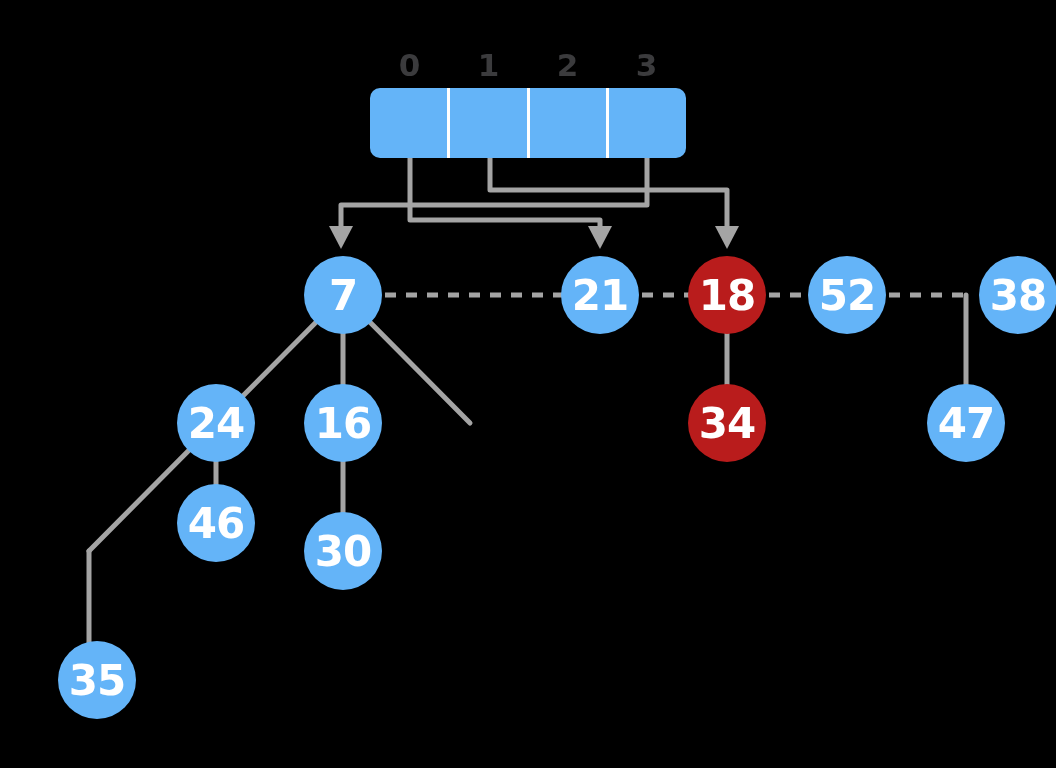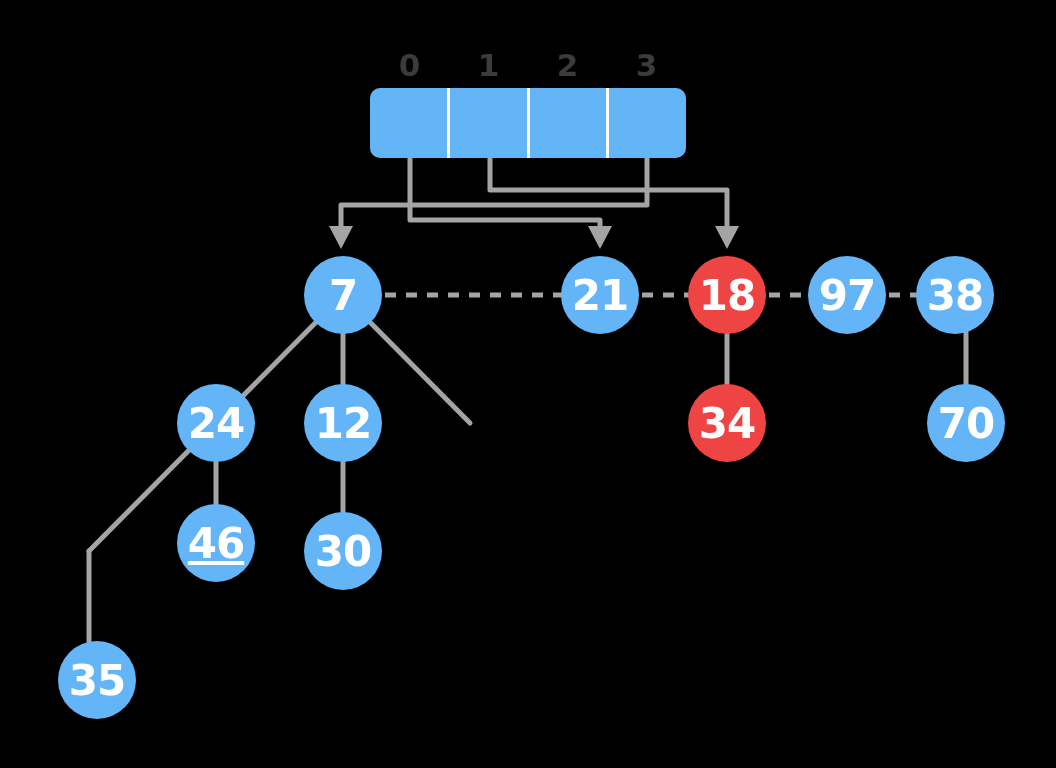--- a/index.html
+++ b/index.html
@@ -66,21 +66,21 @@
     display: flex;
     align-items: center;
     justify-content: center;
     font-size: 42px;
     font-weight: bold;
     color: #FFFFFF;
     z-index: 3;
     letter-spacing: -1px;
   }
   .node.light { background: #64B4F8; }
-  .node.dark  { background: #ef4444; }
+  .node.dark  { background: #b91c1c; }
 </style>
 </head>
 <body>
 
 <div class="stage">
 
   <svg class="wires" width="1056" height="768" viewBox="0 0 1056 768">
 
     <g stroke="#A4A4A4" stroke-width="5" stroke-linecap="round">
       <line x1="343" y1="295" x2="216" y2="423"></line>
@@ -123,26 +123,26 @@
   <div class="bucket-array">
     <div class="cell"></div>
     <div class="cell"></div>
     <div class="cell"></div>
     <div class="cell"></div>
   </div>
 
   <div class="node light" style="left:304px; top:256px;">7</div>
   <div class="node light" style="left:561px; top:256px;">21</div>
   <div class="node dark" style="left:688px; top:256px;">18</div>
-  <div class="node light" style="left:808px; top:256px;">97</div>
-  <div class="node light" style="left:916px; top:256px;">38</div>
+  <div class="node light" style="left:808px; top:256px;">52</div>
+  <div class="node light" style="left:979px; top:256px;">38</div>
 
   <div class="node light" style="left:177px; top:384px;">24</div>
-  <div class="node light" style="left:304px; top:384px;">12</div>
+  <div class="node light" style="left:304px; top:384px;">16</div>
   <div class="node dark" style="left:688px; top:384px;">34</div>
-  <div class="node light" style="left:927px; top:384px;">70</div>
+  <div class="node light" style="left:927px; top:384px;">47</div>
 
-  <div class="node light" style="left:177px; top:504px;text-decoration:underline;">46</div>
+  <div class="node light" style="left:177px; top:484px;">46</div>
   <div class="node light" style="left:304px; top:512px;">30</div>
 
   <div class="node light" style="left:58px;  top:641px;">35</div>
 
 </div>
 
 </body></html>

